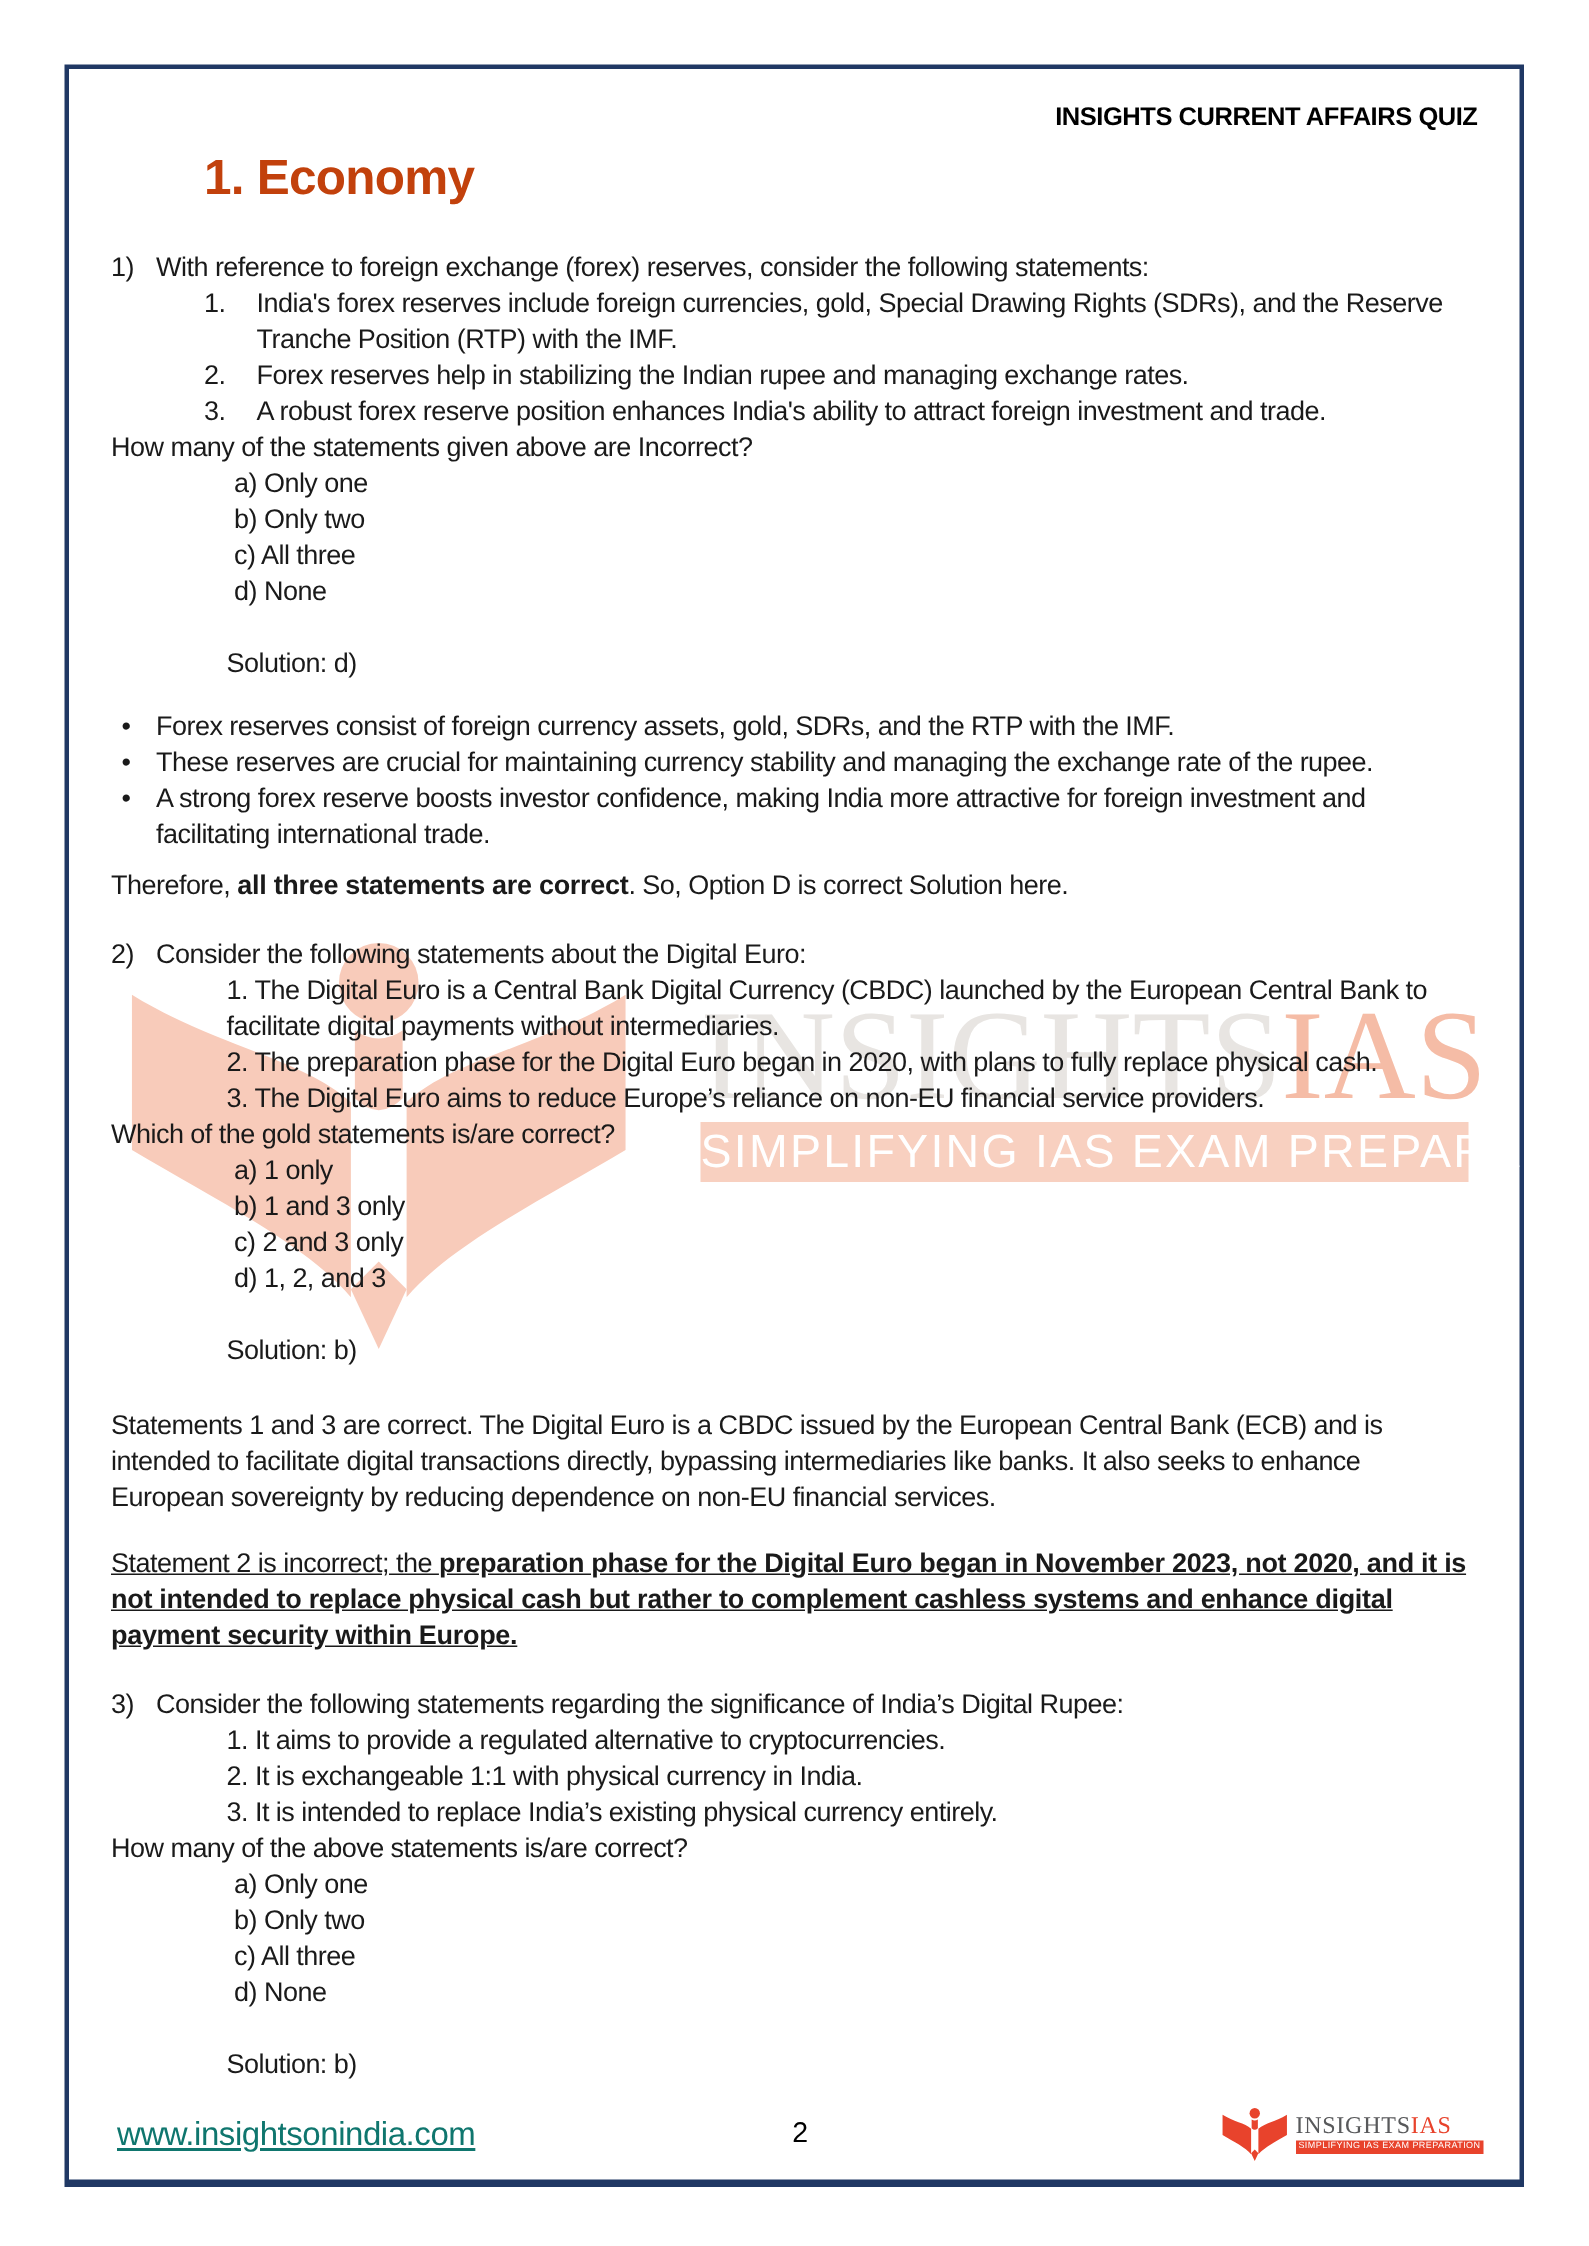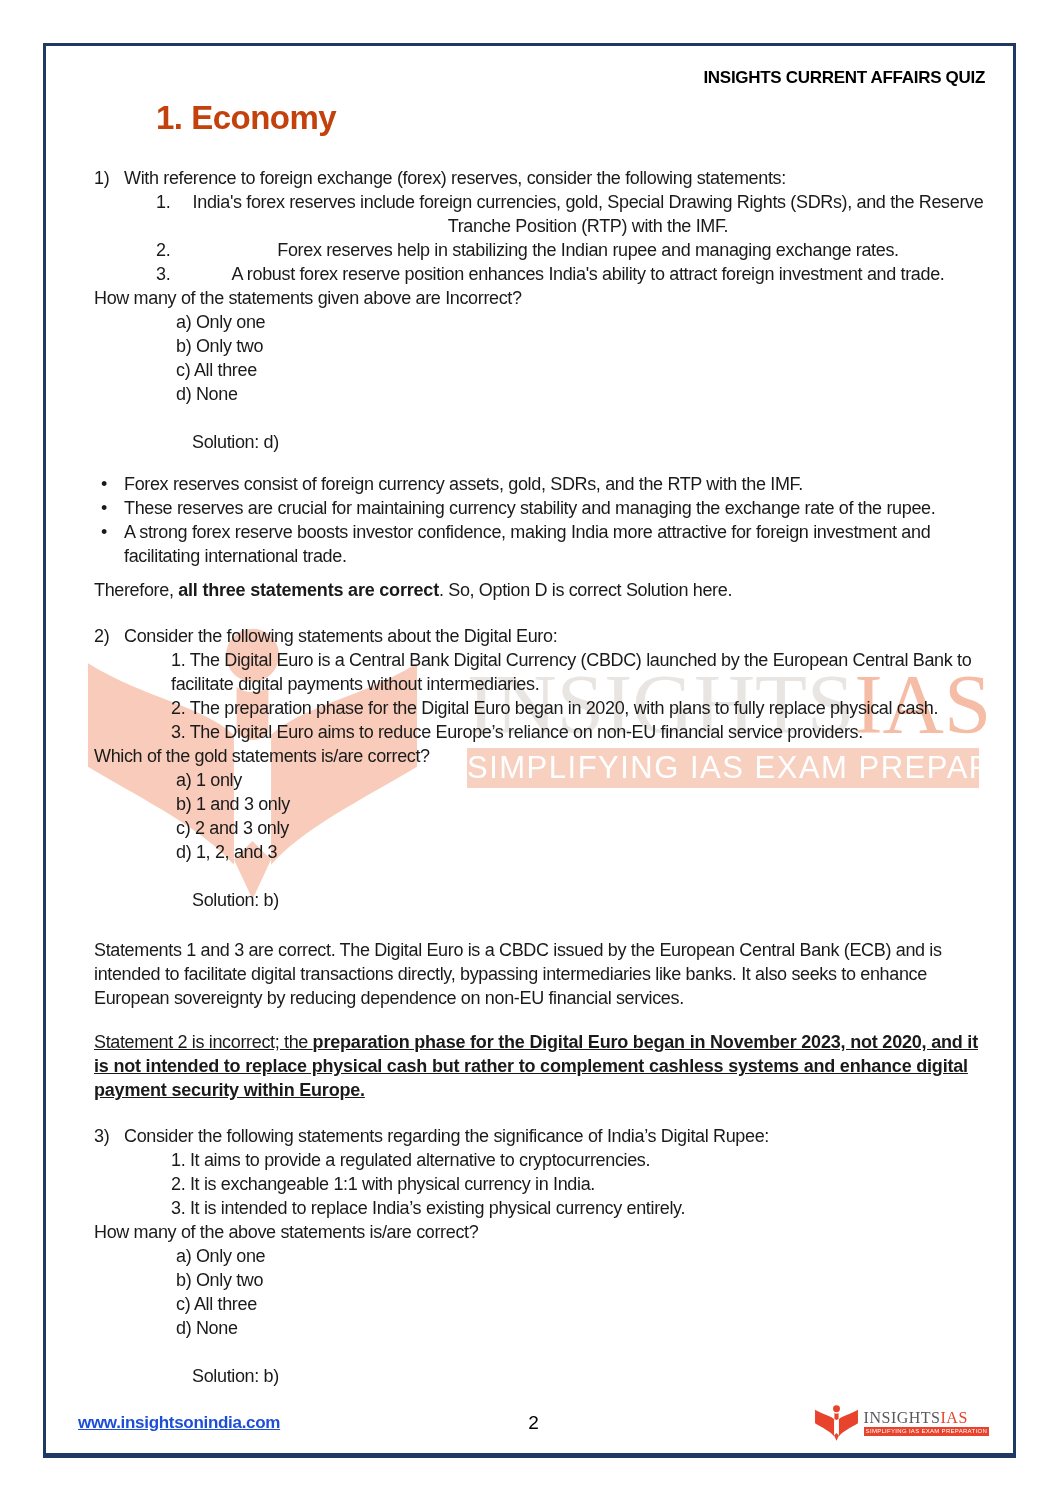--- a/index.html
+++ b/index.html
@@ -23,59 +23,59 @@
   }
   .wm-word .wm-main{color:#e8e5e2;}
   .wm-word .wm-accent{color:#f5bca6;}
   .wm-banner{
     position:absolute;left:421px;top:702px;width:512px;height:40px;
     background:#f8d0c0;color:#ffffff;font-size:31px;line-height:40px;
     text-align:center;letter-spacing:1.5px;white-space:nowrap;font-weight:400;
   }
   
   .content{
-    position:relative;z-index:1;padding:20px 28px 0 48px;
+    position:relative;z-index:1;padding:20px 28px 0 28px;
     font-size:18px;line-height:24px;letter-spacing:-0.35px;
   }
   .doc-header{
     text-align:right;font-size:17px;font-weight:700;letter-spacing:-0.3px;color:#000;
   }
   .section-title{
     margin:8px 0 0 62px;font-size:33px;line-height:40px;font-weight:700;
     letter-spacing:-0.5px;color:#c2410c;
   }
   .qline{display:flex;}
   .qline .qnum{flex:0 0 30px;}
   .qline .qtext{flex:1;}
   .stmt-hang{display:flex;margin-left:62px;}
   .stmt-hang .smark{flex:0 0 35px;}
-  .stmt-hang .stext{flex:1;text-align:center;}
+  .stmt-hang .stext{flex:1;}
   .stmt-plain{margin-left:77px;}
   .option-line{margin-left:82px;}
-  .solution-line{margin-left:98px;margin-top:24px;}
+  .solution-line{margin-left:77px;margin-top:24px;}
   .bullets{margin-top:18px;}
   .bullet-row{display:flex;}
   .bullet-row::before{content:"\2022";flex:0 0 30px;padding-left:7px;box-sizing:border-box;}
   .bullet-row .btext{flex:1;}
   .conclusion{margin-top:10px;}
   .qblock{margin-top:22px;}
   .qblock-first{margin-top:28px;}
   .para{margin-top:26px;}
   .para2{margin-top:20px;text-decoration:underline;}
   b{font-weight:700;letter-spacing:-0.2px;}
   
   .footer{
     position:absolute;z-index:1;left:32px;right:24px;bottom:12px;
     display:flex;align-items:center;
   }
   .footer .fl{flex:1 1 0;}
   .footer .fc{flex:1 1 0;text-align:center;font-size:19px;color:#000;}
   .footer .fr{flex:1 1 0;display:flex;justify-content:flex-end;align-items:center;}
   .site-link{
-    font-size:17px;color:#1d4ed8;text-decoration:underline;letter-spacing:-0.3px;cursor:pointer;font-weight:bold;
+    font-size:22px;color:#0f766e;text-decoration:underline;letter-spacing:-0.3px;cursor:pointer;
   }
   .footer-logo{display:flex;align-items:center;gap:5px;}
   .flogo-icon{width:45px;height:36px;}
   .flogo-textcol{display:flex;flex-direction:column;}
   .flogo-word{
     font-family:"Liberation Serif",serif;font-size:16px;line-height:16px;
     letter-spacing:0.5px;white-space:nowrap;
   }
   .flogo-word .w-main{color:#58595b;}
   .flogo-word .w-accent{color:#e8432c;}

